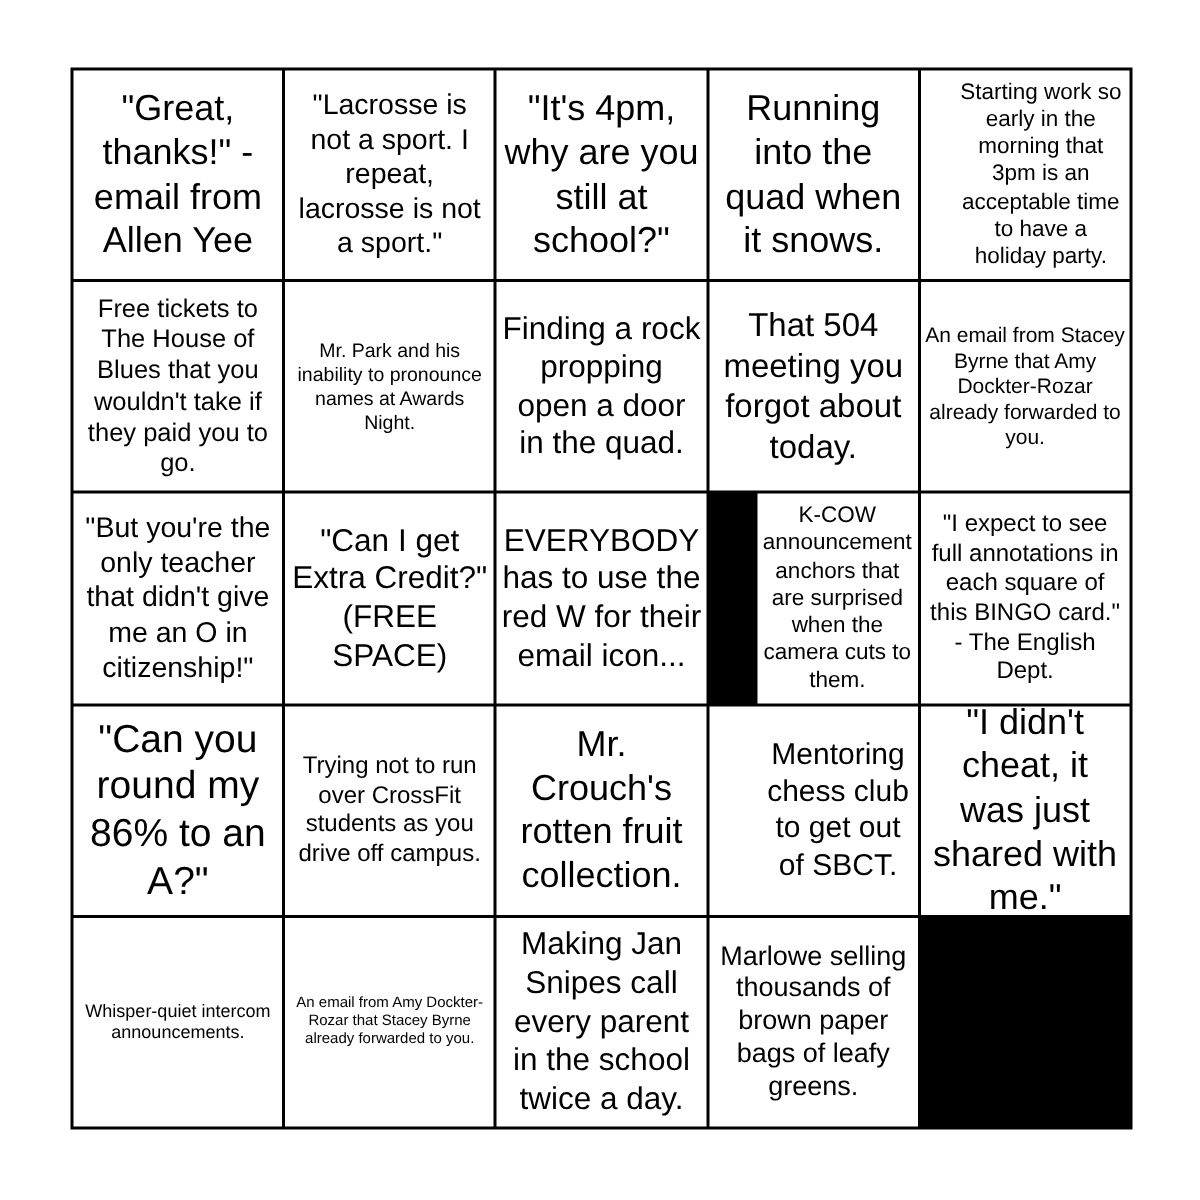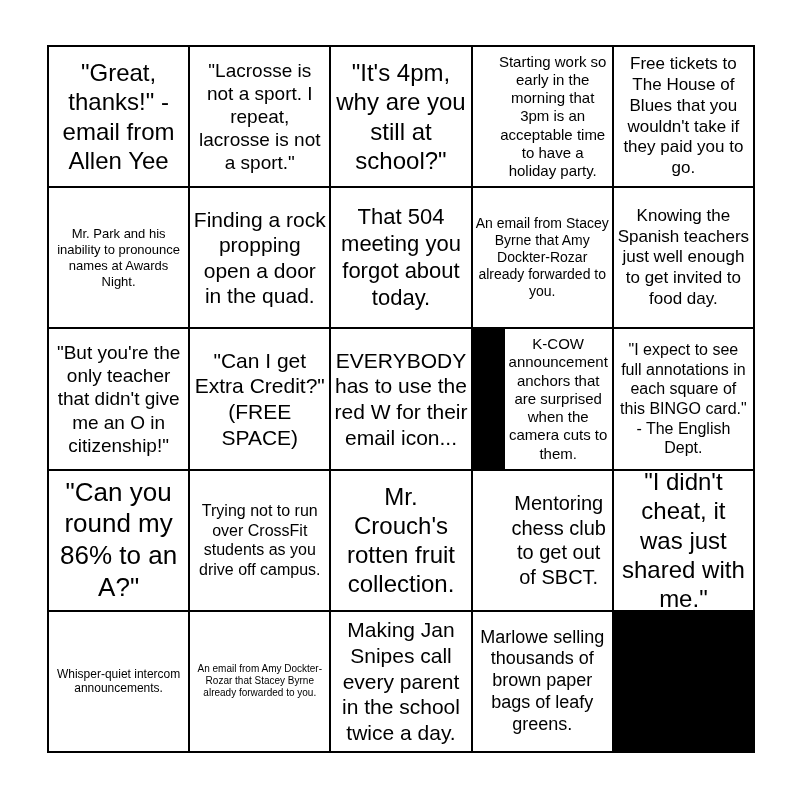--- a/index.html
+++ b/index.html
@@ -37,29 +37,29 @@
     color: #000000;
   }
 </style>
 </head>
 <body>
 
 <div class="card">
   <div class="cell" style="font-size: 24px;">"Great, thanks!" - email from Allen Yee</div>
   <div class="cell" style="font-size: 19px;">"Lacrosse is not a sport. I repeat, lacrosse is not a sport."</div>
   <div class="cell" style="font-size: 24px;">"It's 4pm, why are you still at school?"</div>
+  <div class="cell" style="font-size: 24px;">Running into the quad when it snows.</div>
   <div class="cell" style="font-size: 15px; padding-left: 24px;">Starting work so early in the morning that 3pm is an acceptable time to have a holiday party.</div>
 
   <div class="cell" style="font-size: 17px;">Free tickets to The House of Blues that you wouldn't take if they paid you to go.</div>
   <div class="cell" style="font-size: 13px;">Mr. Park and his inability to pronounce names at Awards Night.</div>
   <div class="cell" style="font-size: 21px;">Finding a rock propping open a door in the quad.</div>
   <div class="cell" style="font-size: 22px;">That 504 meeting you forgot about today.</div>
   <div class="cell" style="font-size: 14px;">An email from Stacey Byrne that Amy Dockter-Rozar already forwarded to you.</div>
 
-  <div class="cell" style="font-size: 17px;">Knowing the Spanish teachers just well enough to get invited to food day.</div>
   <div class="cell" style="font-size: 19px;">"But you're the only teacher that didn't give me an O in citizenship!"</div>
   <div class="cell" style="font-size: 21px;">"Can I get Extra Credit?" (FREE SPACE)</div>
   <div class="cell" style="font-size: 21px;">EVERYBODY has to use the red W for their email icon...</div>
   <div class="cell" style="font-size: 15px; margin-left: 32px;">K-COW announcement anchors that are surprised when the camera cuts to them.</div>
 
   <div class="cell" style="font-size: 16px;">"I expect to see full annotations in each square of this BINGO card." - The English Dept.</div>
   <div class="cell" style="font-size: 26px;">"Can you round my 86% to an A?"</div>
   <div class="cell" style="font-size: 16px;">Trying not to run over CrossFit students as you drive off campus.</div>
   <div class="cell" style="font-size: 24px;">Mr. Crouch's rotten fruit collection.</div>
   <div class="cell" style="font-size: 20px; padding-left: 36px;">Mentoring chess club to get out of SBCT.</div>

